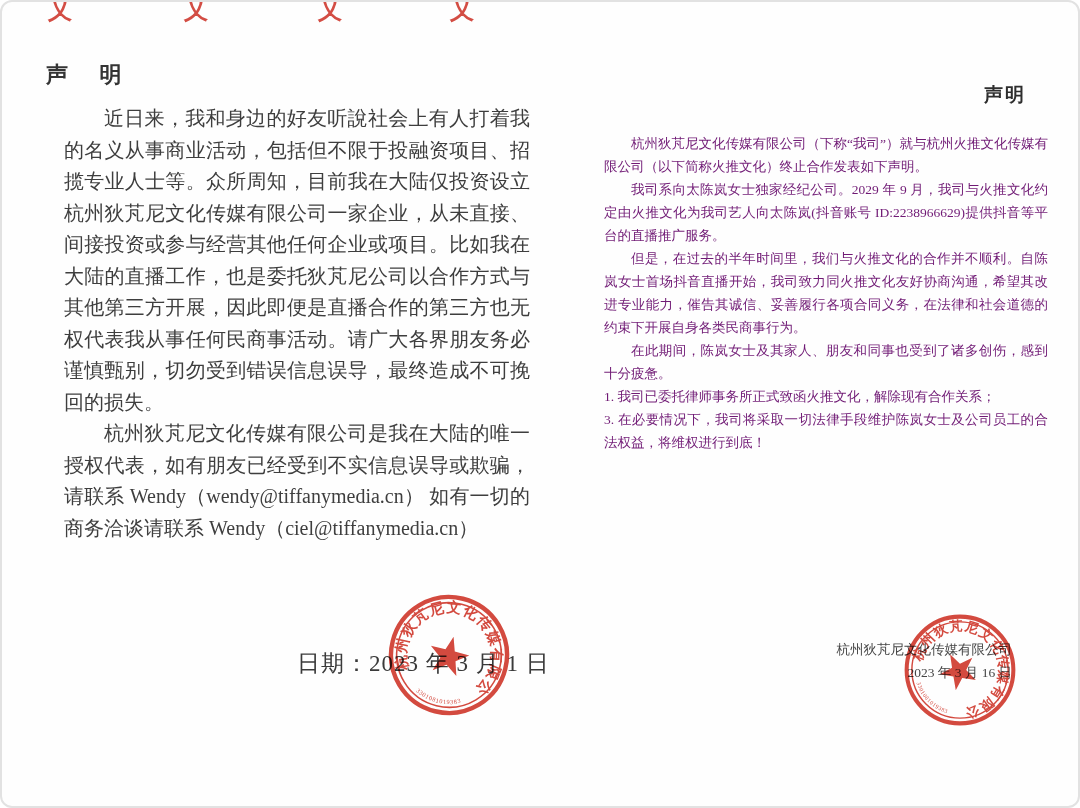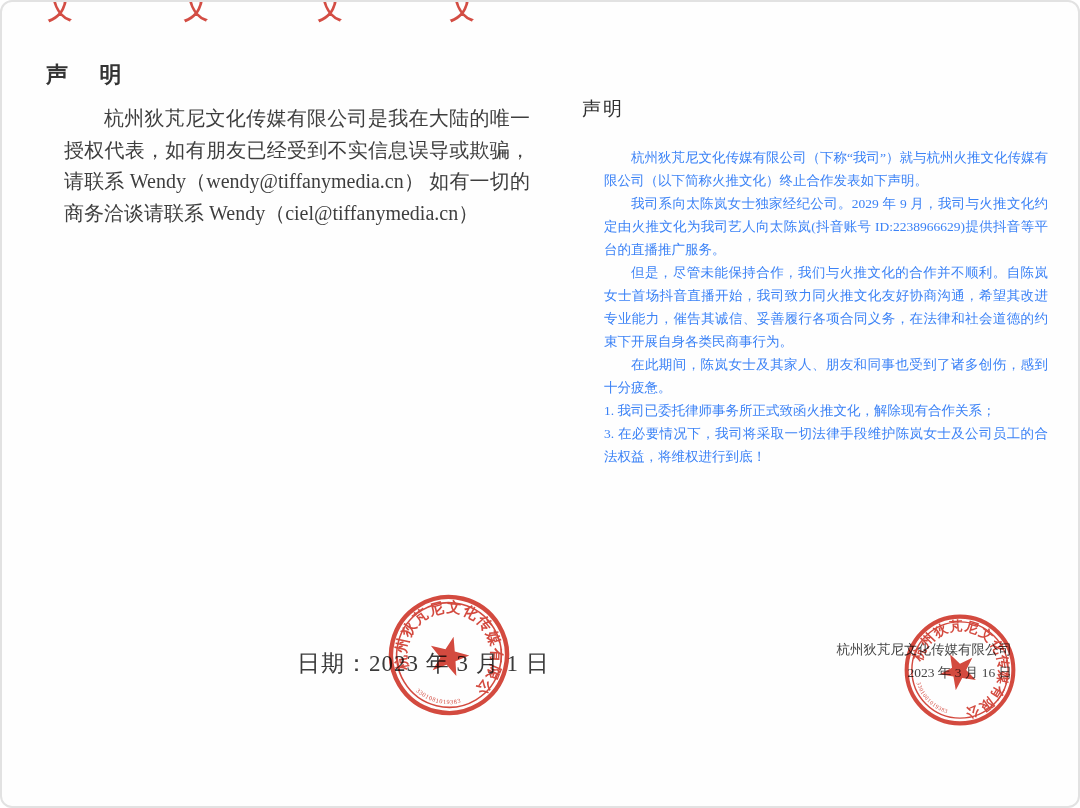--- a/index.html
+++ b/index.html
@@ -43,31 +43,31 @@
   .left-date {
     position: absolute; left: 295px; top: 646px;
     font-size: 23px; letter-spacing: 1px; color: #3a3a3a;
   }
 
   
   .page-right {
     position: absolute; left: 602px; top: 80px; width: 444px;
   }
   .page-right .title {
-    text-align: left;
-    font-size: 19px; font-weight: normal; color: #2e2e2e;
+    text-align: right;
+    font-size: 19px; font-weight: bold; color: #2e2e2e;
     letter-spacing: 2px;
     transform: translateX(-22px);
-    margin: 14px 0 24px 0;
+    margin: 0 0 24px 0;
   }
   .page-right p {
     margin: 0;
     font-size: 13.5px; line-height: 23px;
     text-align: justify; text-justify: inter-ideograph;
-    color: #3b82f6;
+    color: #701a75;
   }
   .page-right p.indent { text-indent: 2em; }
   .right-sig {
     position: absolute; left: 602px; top: 636px; width: 408px;
     text-align: right;
     font-size: 13.5px; line-height: 23px; color: #454545;
   }
 
   
   .stamp {
@@ -87,20 +87,21 @@
 
   <div class="top-marks">
     <span class="top-mark" style="left:46px;">乂</span>
     <span class="top-mark" style="left:182px;">乂</span>
     <span class="top-mark" style="left:316px;">乂</span>
     <span class="top-mark" style="left:448px;">乂</span>
   </div>
 
   <div class="page-left">
     <h1 class="title">声 明</h1>
+    <p>近日来，我和身边的好友听說社会上有人打着我的名义从事商业活动，包括但不限于投融资项目、招揽专业人士等。众所周知，目前我在大陆仅投资设立杭州狄芃尼文化传媒有限公司一家企业，从未直接、间接投资或参与经营其他任何企业或项目。比如我在大陆的直播工作，也是委托狄芃尼公司以合作方式与其他第三方开展，因此即便是直播合作的第三方也无权代表我从事任何民商事活动。请广大各界朋友务必谨慎甄别，切勿受到错误信息误导，最终造成不可挽回的损失。</p>
     <p>杭州狄芃尼文化传媒有限公司是我在大陆的唯一授权代表，如有朋友已经受到不实信息误导或欺骗，请联系 Wendy（wendy@tiffanymedia.cn） 如有一切的商务洽谈请联系 Wendy（ciel@tiffanymedia.cn）</p>
   </div>
 
   <div class="left-date">日期：2023 年 3 月 1 日</div>
 
   <div class="stamp stamp-left">
     <svg viewBox="0 0 200 200">
       <circle cx="100" cy="100" r="92" fill="none" stroke="#d13a2e" stroke-width="7"></circle>
       <circle cx="100" cy="100" r="83" fill="none" stroke="#d13a2e" stroke-width="2.5"></circle>
       <path d="M100,70 L107.6,92.5 L131.4,92.8 L112.4,107 L119.4,129.7 L100,116 L80.6,129.7 L87.6,107 L68.6,92.8 L92.4,92.5 Z" fill="#d13a2e"></path>
@@ -114,21 +115,21 @@
       <text font-size="10" letter-spacing="1" fill="#d13a2e" text-anchor="middle">
         <textPath href="#botL" startOffset="50%">3301081019383</textPath>
       </text>
     </svg>
   </div>
 
   <div class="page-right">
     <h1 class="title">声明</h1>
     <p class="indent">杭州狄芃尼文化传媒有限公司（下称“我司”）就与杭州火推文化传媒有限公司（以下简称火推文化）终止合作发表如下声明。</p>
     <p class="indent">我司系向太陈岚女士独家经纪公司。2029 年 9 月，我司与火推文化约定由火推文化为我司艺人向太陈岚(抖音账号 ID:2238966629)提供抖音等平台的直播推广服务。</p>
-    <p class="indent">但是，尽管未能保持合作，我们与火推文化的合作并不顺利。自陈岚女士首场抖音直播开始，我司致力同火推文化友好协商沟通，希望其改进专业能力，催告其诚信、妥善履行各项合同义务，在法律和社会道德的约束下开展自身各类民商事行为。</p>
+    <p class="indent">但是，在过去的半年时间里，我们与火推文化的合作并不顺利。自陈岚女士首场抖音直播开始，我司致力同火推文化友好协商沟通，希望其改进专业能力，催告其诚信、妥善履行各项合同义务，在法律和社会道德的约束下开展自身各类民商事行为。</p>
     <p class="indent">在此期间，陈岚女士及其家人、朋友和同事也受到了诸多创伤，感到十分疲惫。</p>
     <p>1. 我司已委托律师事务所正式致函火推文化，解除现有合作关系；</p>
     <p>3. 在必要情况下，我司将采取一切法律手段维护陈岚女士及公司员工的合法权益，将维权进行到底！</p>
   </div>
 
   <div class="right-sig">
     <div>杭州狄芃尼文化传媒有限公司</div>
     <div>2023 年 3 月 16 日</div>
   </div>
 

